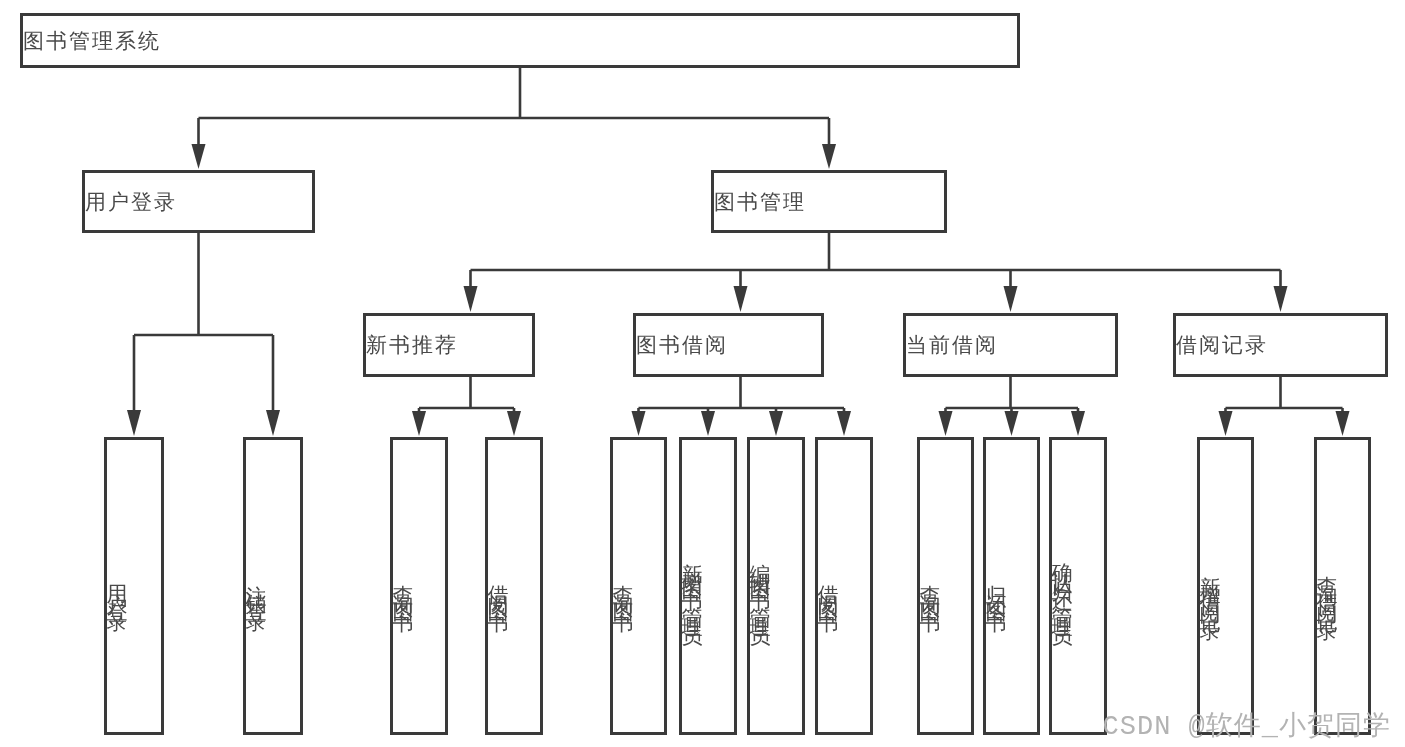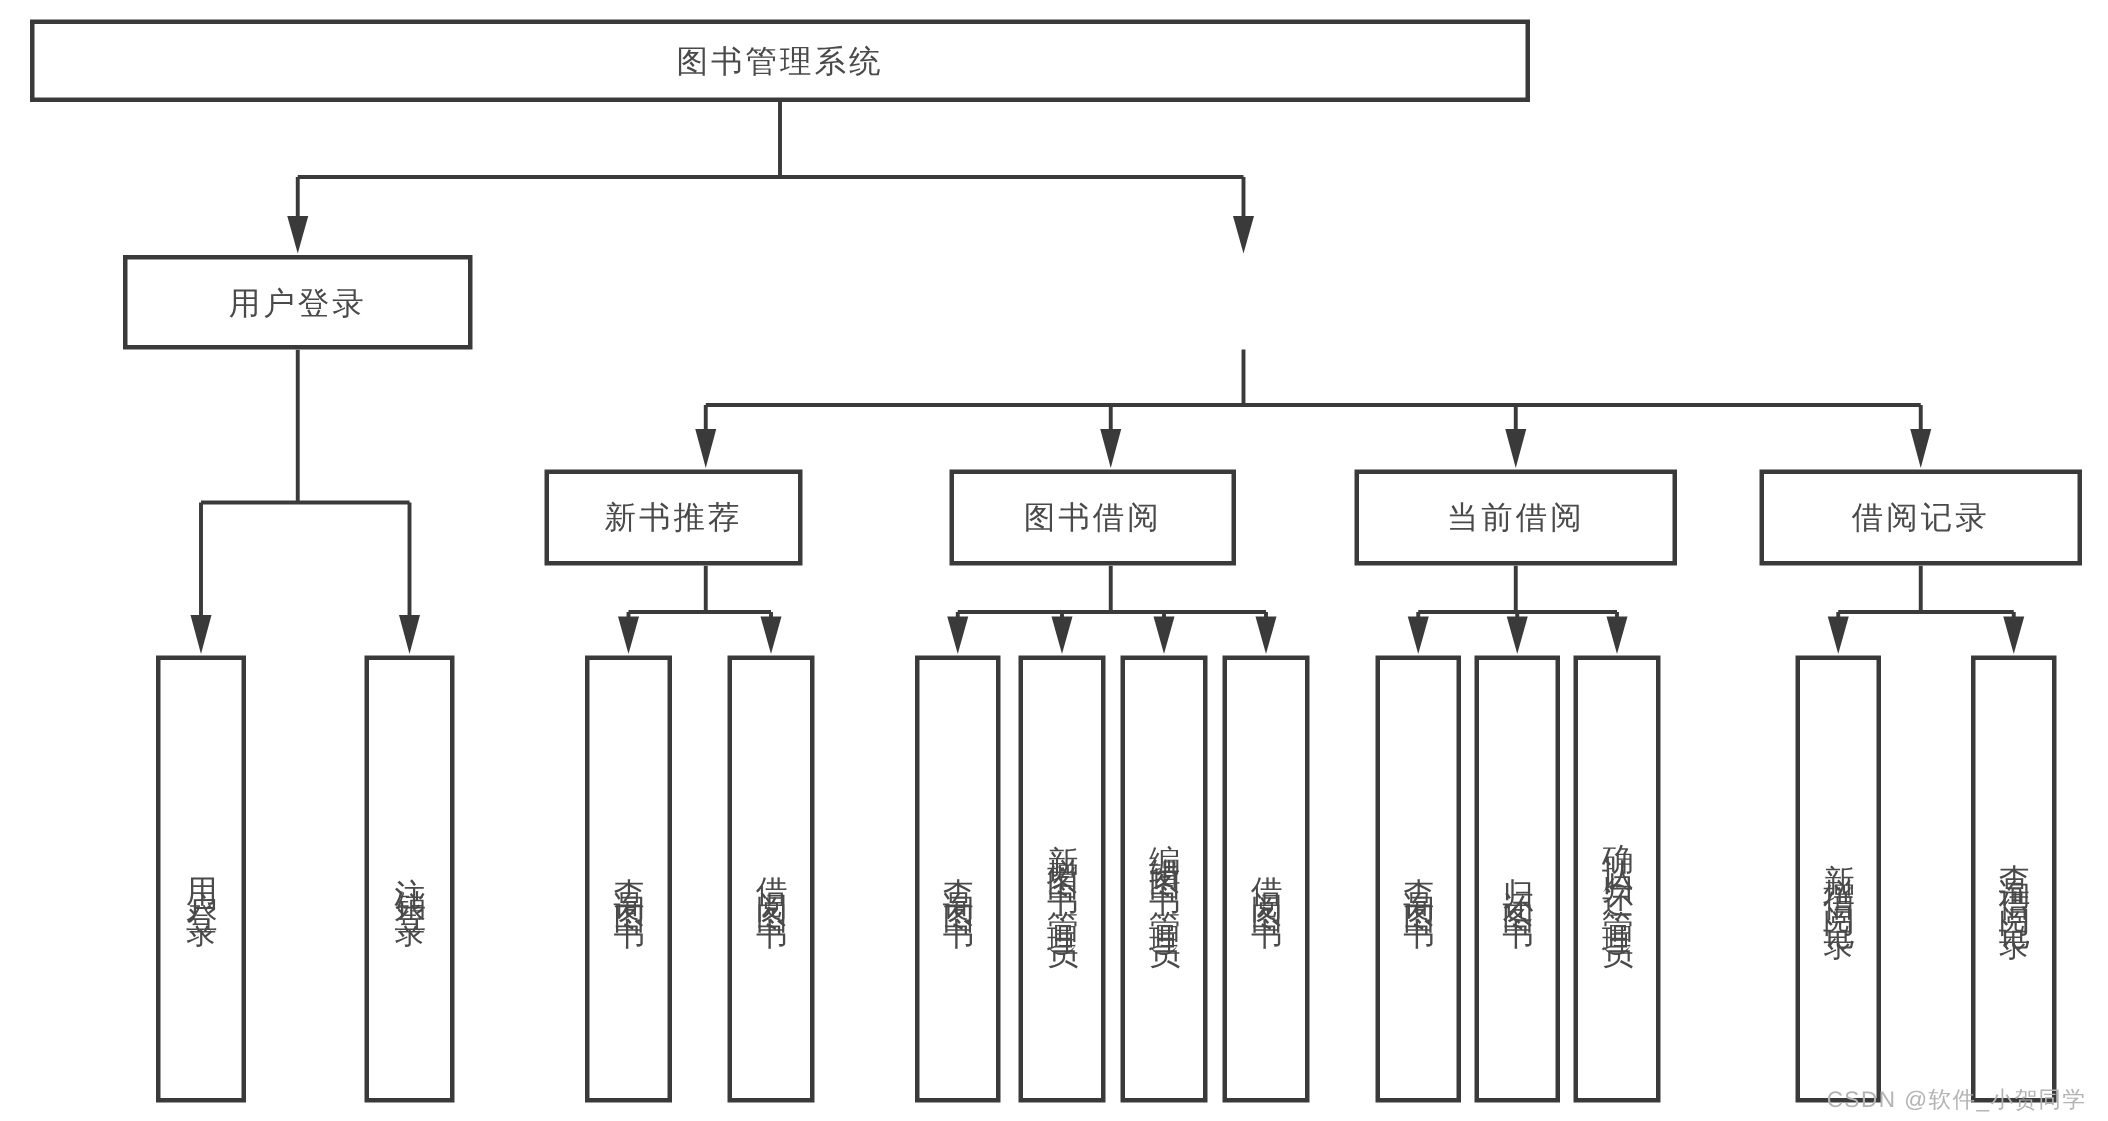--- a/index.html
+++ b/index.html
@@ -25,43 +25,43 @@
     fill: #3a3a3a;
     stroke: none;
   }
   .node {
     position: absolute;
     box-sizing: border-box;
     background: #ffffff;
     border: 3px solid #3a3a3a;
     display: flex;
     align-items: center;
-    justify-content: center;
     color: #4a4a4a;
   }
   .node.h span {
     font-size: 21px;
     letter-spacing: 2px;
     white-space: nowrap;
   }
   .node.v span {
     writing-mode: vertical-rl;
     font-size: 21px;
     letter-spacing: 9px;
     line-height: 1;
   }
   .watermark {
     position: absolute;
     right: 14px;
     bottom: 4px;
-    font-size: 15px;
+    font-size: 27px;
     color: #b3b3b3;
     letter-spacing: 1px;
     z-index: 5;
     white-space: nowrap;
+    font-family: Liberation Mono, monospace;
   }
 </style>
 </head>
 <body>
 
 <div class="canvas">
 
   <svg class="connectors" viewBox="0 0 1405 747">
 
     <g>
@@ -112,20 +112,23 @@
     </g>
   </svg>
 
   <div class="node h" style="left:20px; top:13px; width:1000px; height:55px;">
     <span>图书管理系统</span>
   </div>
 
   <div class="node h" style="left:82px; top:170px; width:233px; height:63px;">
     <span>用户登录</span>
   </div>
+  <div class="node h" style="left:711px; top:170px; width:236px; height:63px;">
+    <span>图书管理</span>
+  </div>
 
   <div class="node h" style="left:363px; top:313px; width:172px; height:64px;">
     <span>新书推荐</span>
   </div>
   <div class="node h" style="left:633px; top:313px; width:191px; height:64px;">
     <span>图书借阅</span>
   </div>
   <div class="node h" style="left:1173px; top:313px; width:215px; height:64px;">
     <span>借阅记录</span>
   </div>

